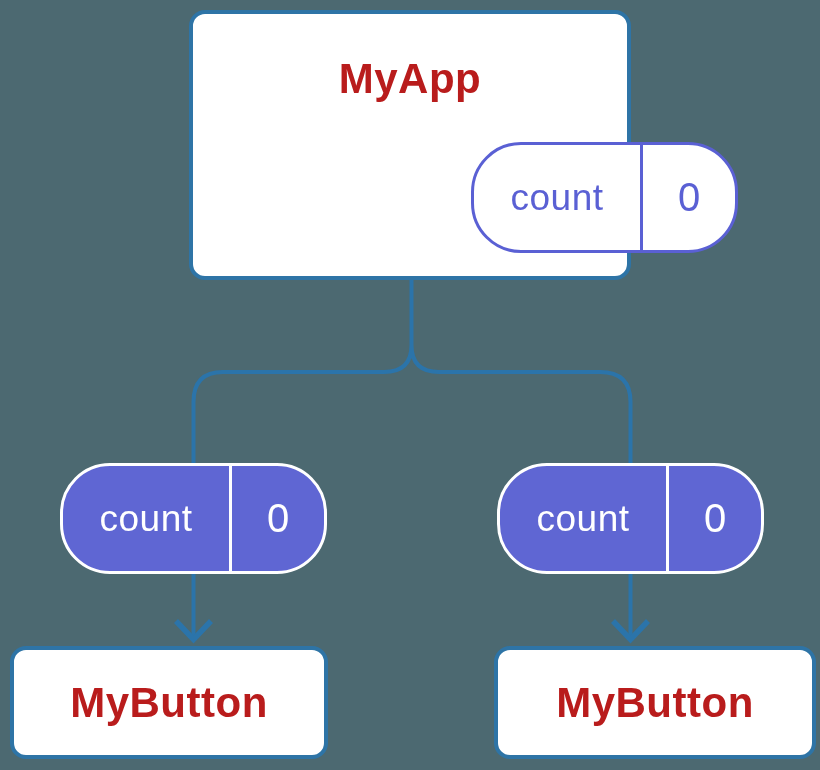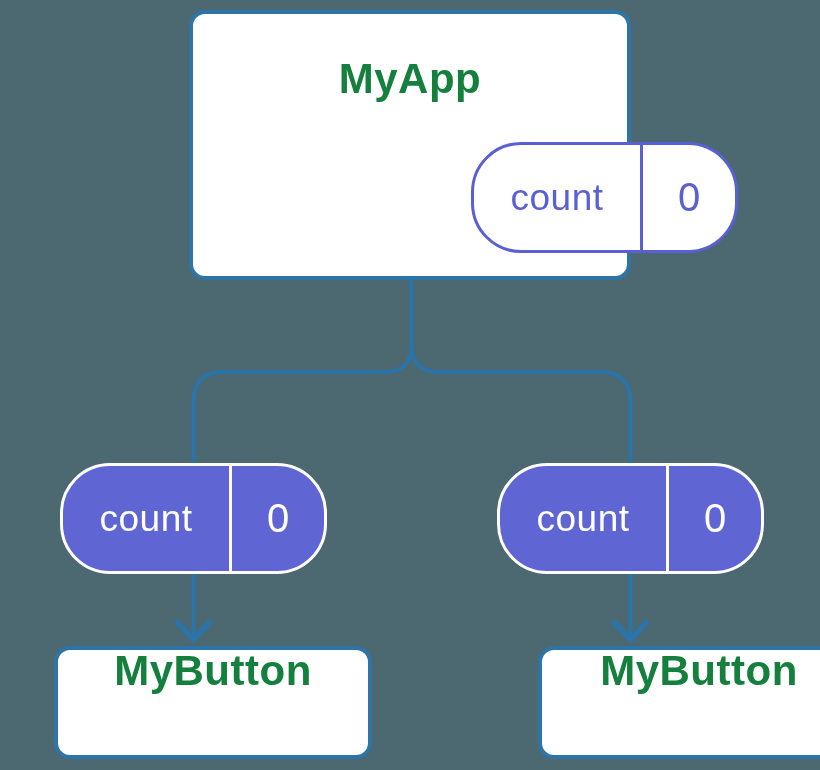--- a/index.html
+++ b/index.html
@@ -45,37 +45,36 @@
     align-items: center;
   }
   .card-root {
     left: 189px;
     top: 10px;
     width: 442px;
     height: 270px;
     padding-top: 44px;
   }
   .card-child {
-    justify-content: flex-start;
-    margin-left: 44px;
+    justify-content: center;
   }
   .card-child-left {
     left: 10px;
     top: 646px;
     width: 318px;
     height: 113px;
   }
   .card-child-right {
     left: 494px;
     top: 646px;
     width: 322px;
     height: 113px;
   }
   .card-title {
-    color: #15803d;
+    color: #b91c1c;
     font-size: 42px;
     font-weight: 700;
     letter-spacing: 0.5px;
     line-height: 1;
   }
   .pill {
     position: absolute;
     box-sizing: border-box;
     width: 267px;
     height: 111px;

